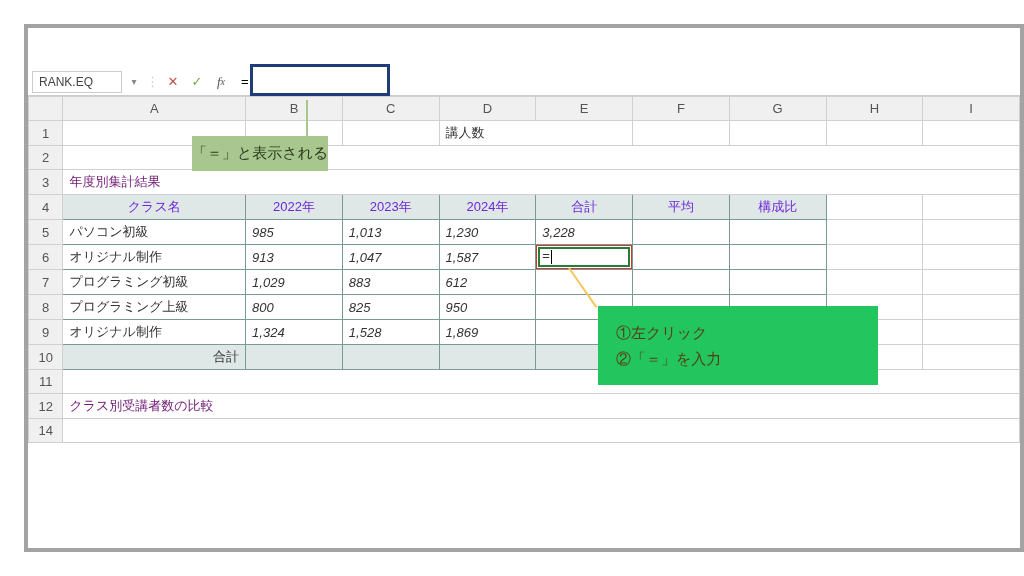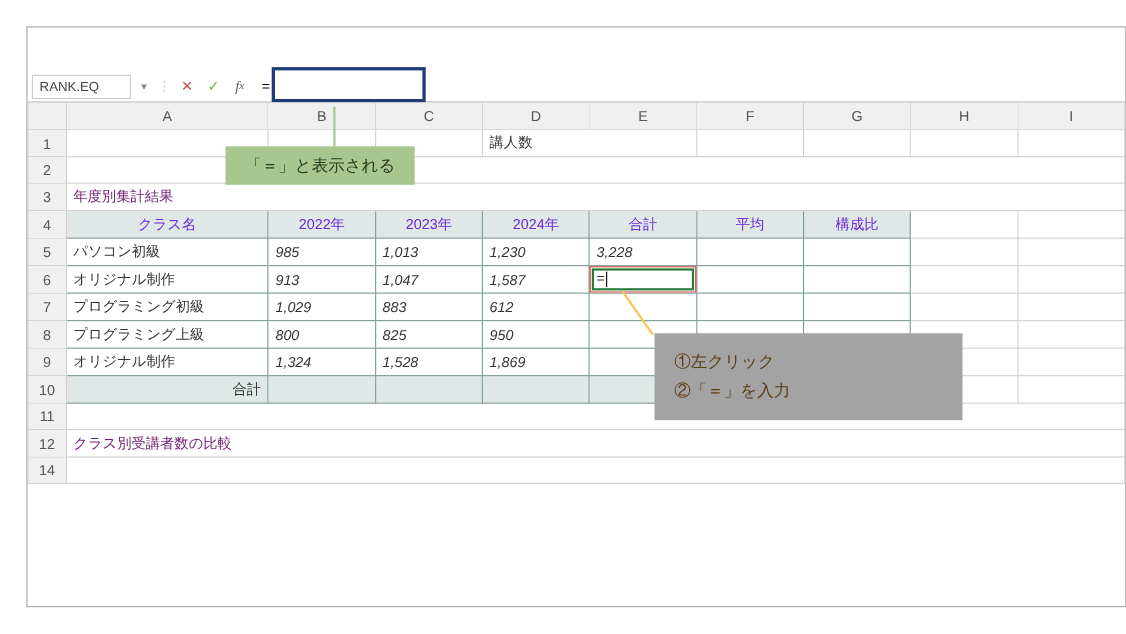--- a/index.html
+++ b/index.html
@@ -11,21 +11,21 @@
     color: #333;
     width: 1024px;
     height: 576px;
     position: relative;
     padding: 24px;
   }
   .canvas {
     position: relative;
     width: 1000px;
     height: 528px;
-    border: 1px solid #a3a3a3;
+    border: 4px solid #a3a3a3;
     background: #fff;
   }
   
   .formula-bar {
     display: flex;
     align-items: center;
     height: 28px;
     border-bottom: 1px solid #ccc;
     padding: 2px 4px;
     gap: 4px;
@@ -157,34 +157,34 @@
     display:inline-block;
     width:1px;height:14px;background:#000;
     vertical-align:middle;
     margin-left:1px;
   }
   
   .callout-green {
     position: absolute;
     background: #a8c78f;
     color: #2b3a1d;
-    padding: 8px 18px;
+    padding: 8px 0;
     font-size: 15px;
     top: 108px;
-    left: 180px;
+    left: 164px;
     z-index: 5;
   }
   .connector-line {
     position: absolute;
     background: #a8c78f;
     z-index: 4;
   }
   .callout-yellow {
     position: absolute;
-    background: #a3a3a3;
+    background: #22c55e;
     color: #5a3d12;
     padding: 14px 18px;
     font-size: 15px;
     line-height: 1.7;
     top: 278px;
     left: 570px;
     width: 280px;
     z-index: 5;
   }
   .yellow-line {

